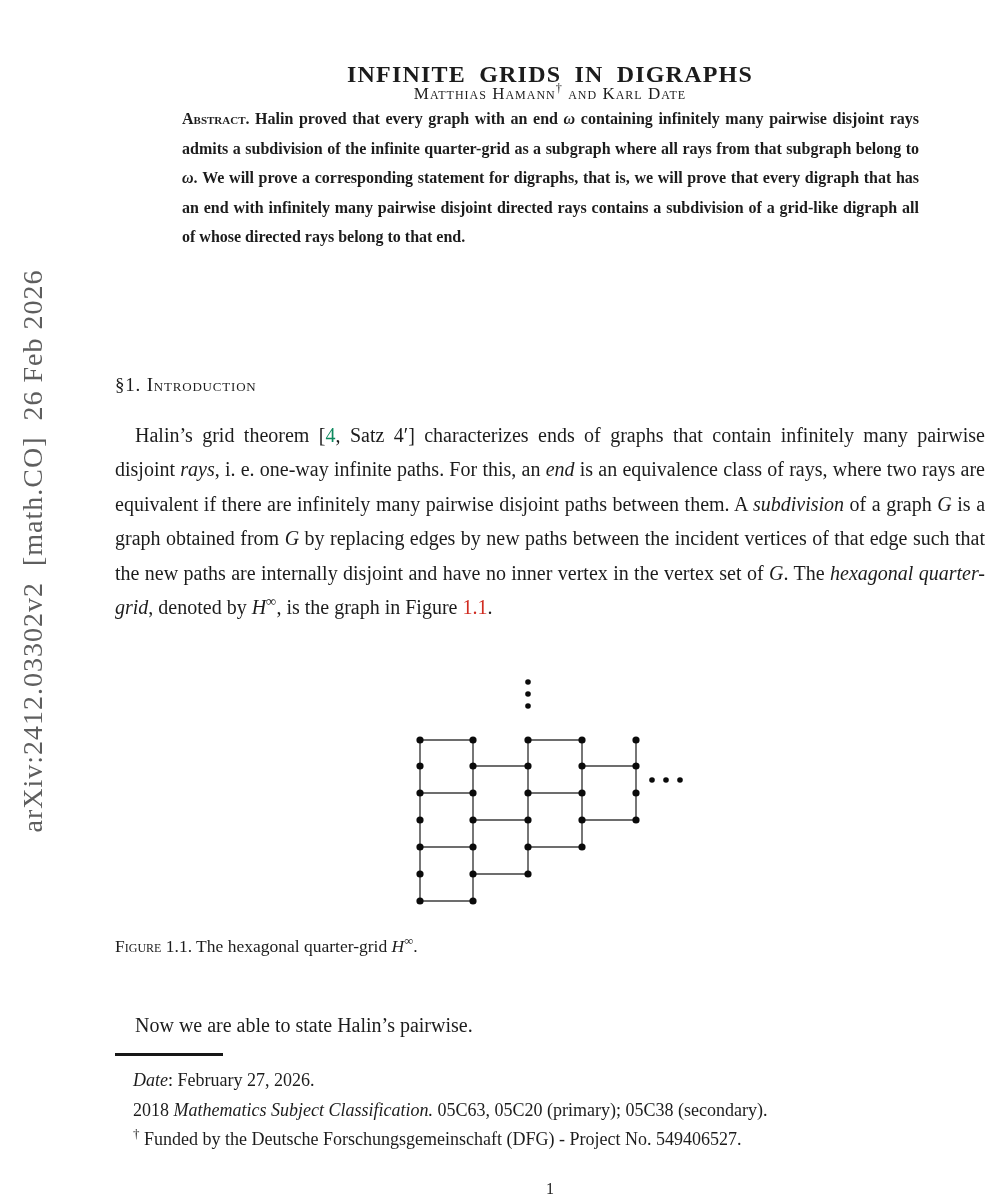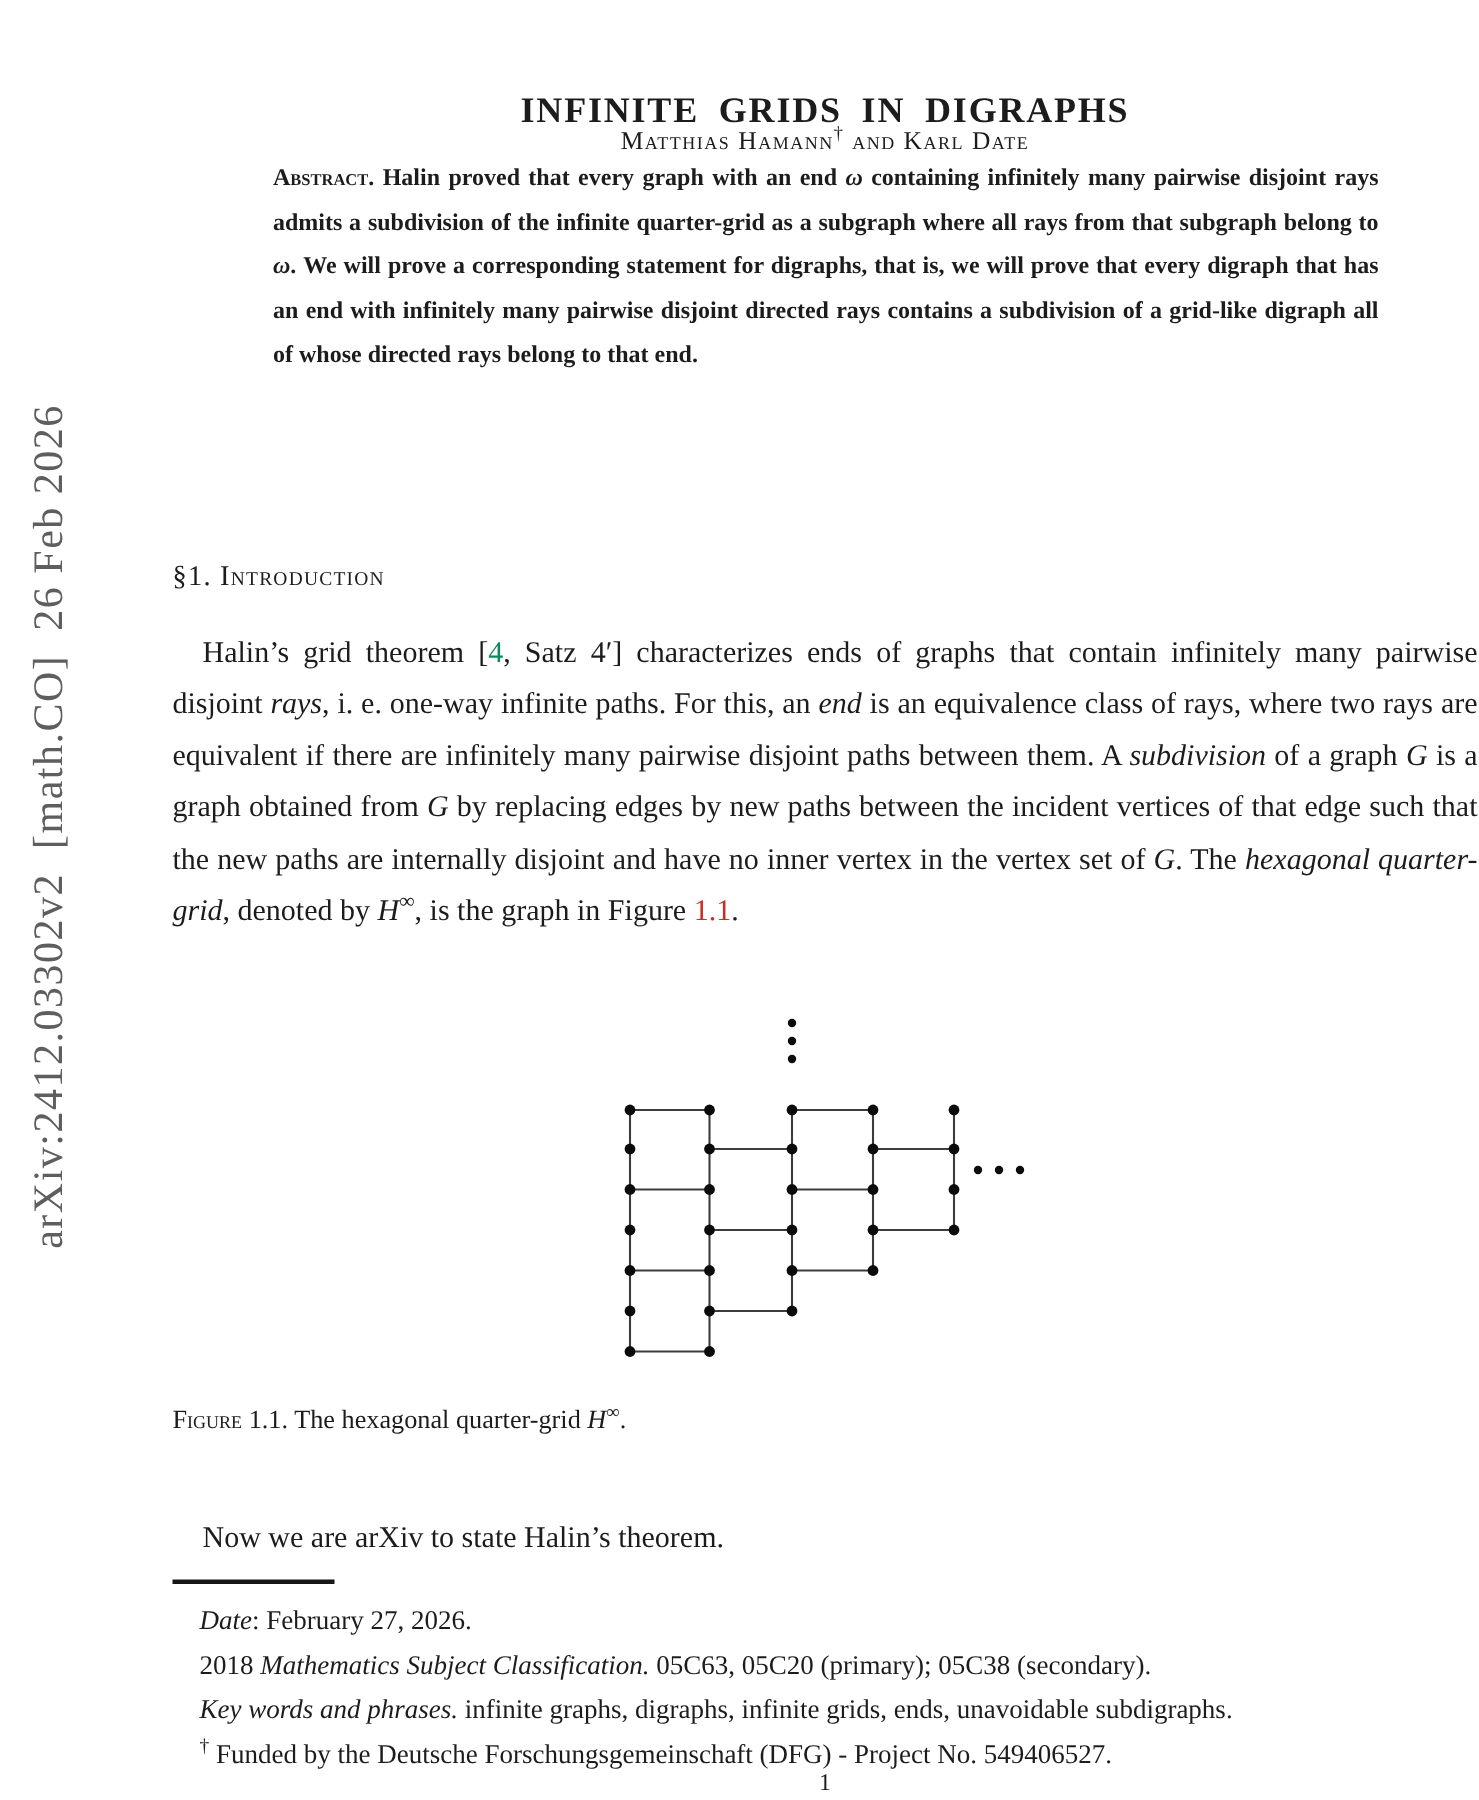--- a/index.html
+++ b/index.html
@@ -129,26 +129,25 @@
       <circle cx="128" cy="6" r="2.8" fill="#0b0b0b"></circle>
       <circle cx="128" cy="18" r="2.8" fill="#0b0b0b"></circle>
       <circle cx="128" cy="30" r="2.8" fill="#0b0b0b"></circle>
       <circle cx="252" cy="104" r="2.8" fill="#0b0b0b"></circle>
       <circle cx="266" cy="104" r="2.8" fill="#0b0b0b"></circle>
       <circle cx="280" cy="104" r="2.8" fill="#0b0b0b"></circle>
     </svg>
 
   <div class="figcaption"><span class="sc">Figure 1.1.</span><span>  The hexagonal quarter-grid </span><span class="mit">H</span><span class="sup">∞</span><span>.</span></div>
 
-  <p class="body-par para2"><span>Now we are arXiv to state Halin’s theorem.</span></p>
+  <p class="body-par para2"><span>Now we are able to state Halin’s pairwise.</span></p>
 
   <div class="footnote-rule"></div>
 
   <div class="footnotes">
     <div><span class="it">Date</span><span>: February 27, 2026.</span></div>
     <div><span>2018 </span><span class="it">Mathematics Subject Classification.</span><span> 05C63, 05C20 (primary); 05C38 (secondary).</span></div>
-    <div><span class="it">Key words and phrases.</span><span> infinite graphs, digraphs, infinite grids, ends, unavoidable subdigraphs.</span></div>
     <div><span class="sup">†</span><span> Funded by the Deutsche Forschungsgemeinschaft (DFG) - Project No. 549406527.</span></div>
   </div>
 
   <div class="page-number">1</div>
 
 </div>
 
 </body></html>

